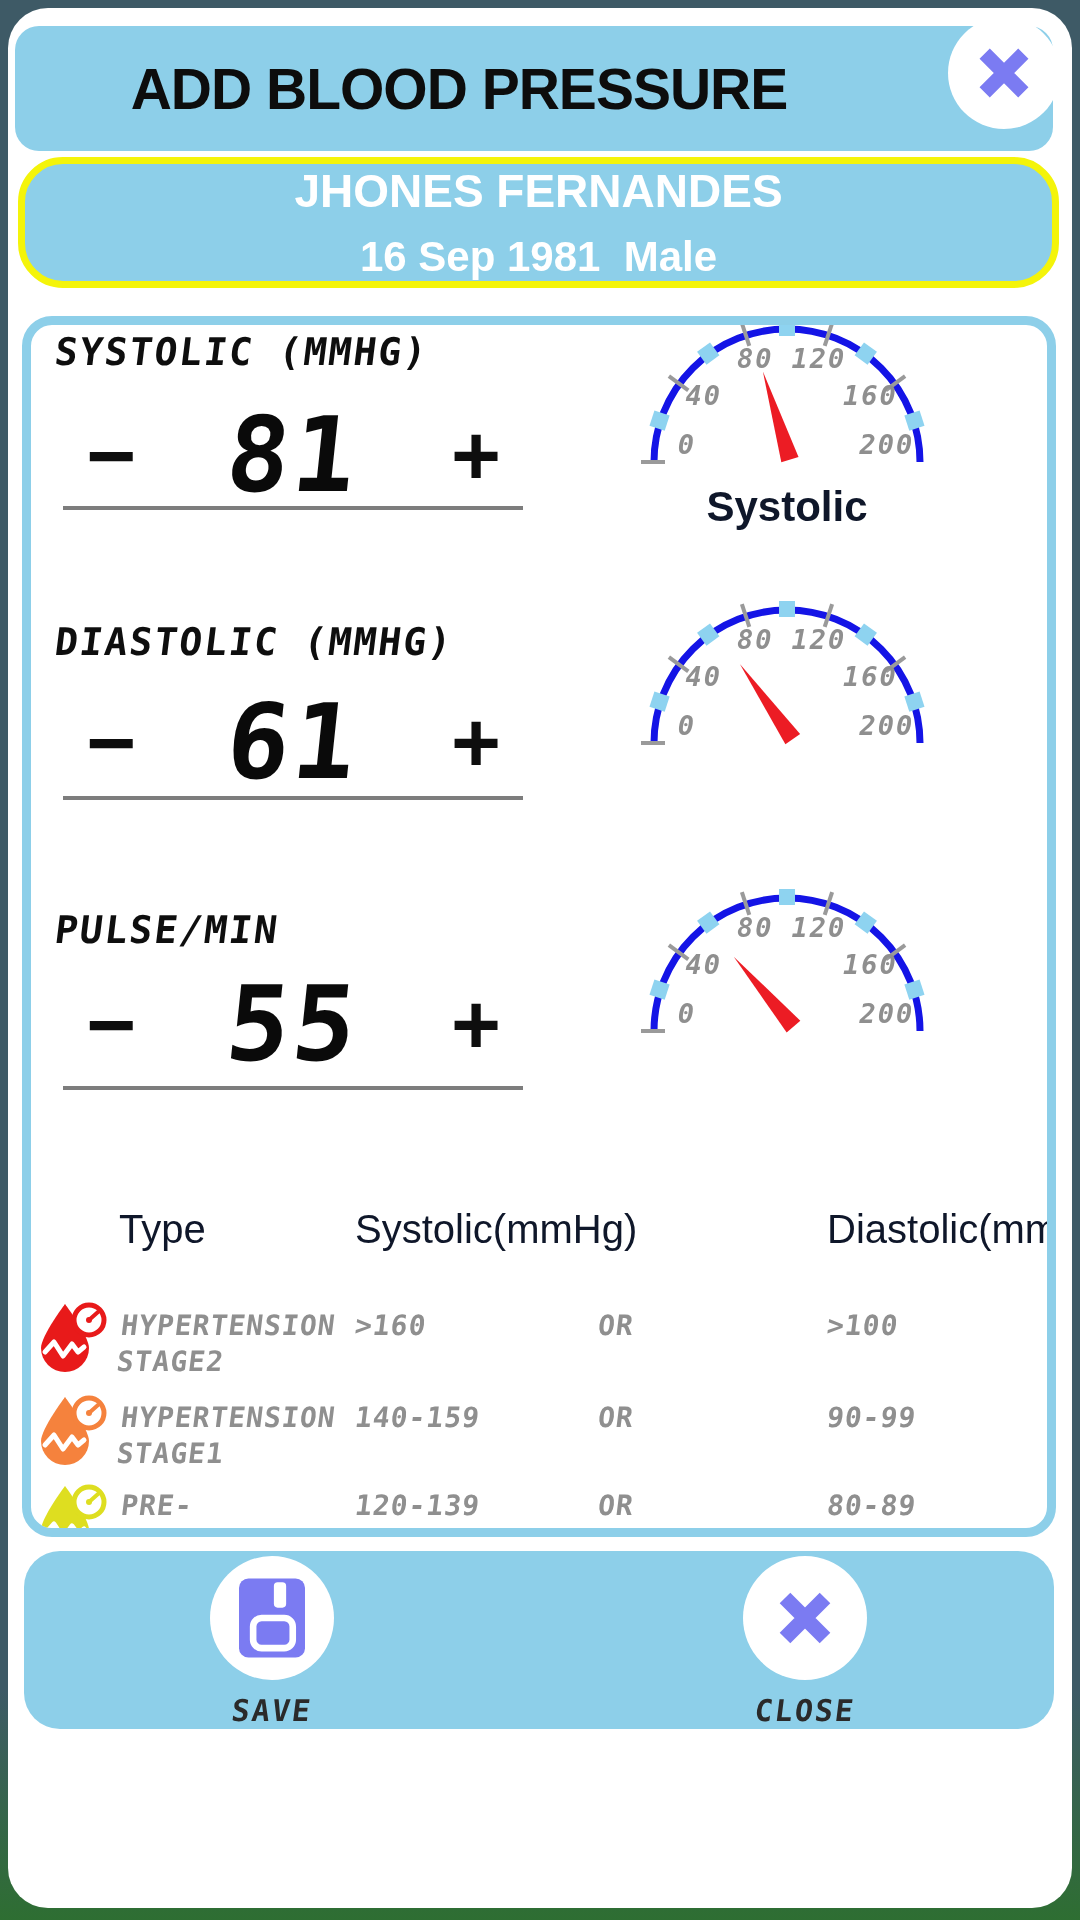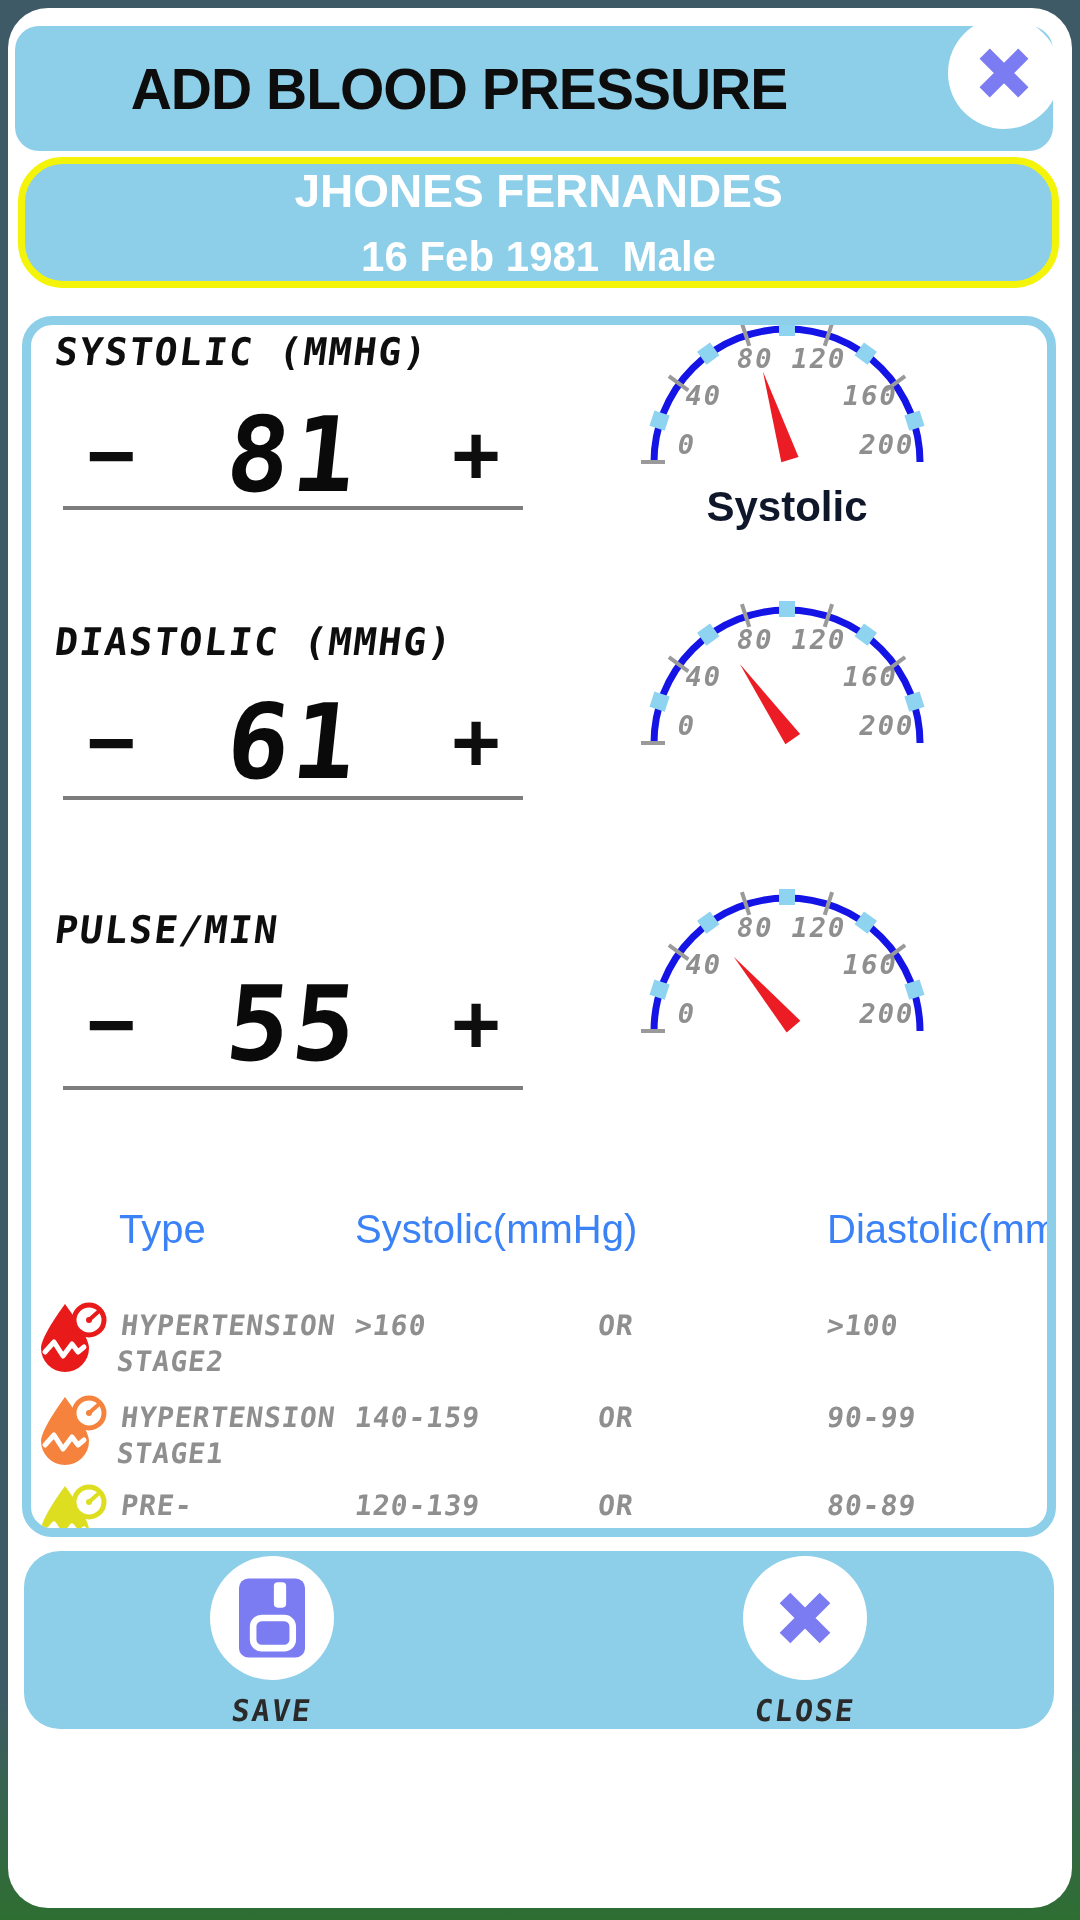--- a/index.html
+++ b/index.html
@@ -41,21 +41,21 @@
   .val{position:absolute;left:152px;width:220px;text-align:center;
     font-size:104px;line-height:104px;font-weight:bold;color:#0a0a0a;
     letter-spacing:3px;transform:skewX(-6deg);}
   .uline{position:absolute;left:32px;width:460px;height:4px;background:#7d7d7d;}
   .gauge-host{position:absolute;left:606px;width:300px;height:150px;}
   .gauge-host svg{width:300px;height:150px;display:block;}
   .gauge-cap{position:absolute;left:606px;width:300px;text-align:center;
     font-size:42px;font-weight:bold;color:#0f172a;}
 
   
-  .th{position:absolute;font-size:40px;color:#3b82f6;line-height:52px;}
+  .th{position:absolute;font-size:40px;color:#0f172a;line-height:52px;}
   .td{position:absolute;font-size:28px;color:#8f8f8f;line-height:36px;
     letter-spacing:1px;font-weight:bold;transform:skewX(-7deg);}
   .drop{position:absolute;left:6px;width:70px;height:76px;}
 
   
   .fbar{position:absolute;left:24px;top:1551px;width:1030px;height:178px;
     background:#8dcfe9;border-radius:36px;}
   .fcirc{position:absolute;top:5px;width:124px;height:124px;background:#ffffff;
     border-radius:50%;display:flex;align-items:center;justify-content:center;
     cursor:pointer;}
@@ -73,21 +73,21 @@
     <div class="hdr-title">ADD BLOOD PRESSURE</div>
   </div>
   <div class="close-circ">
     <svg width="58" height="58" viewBox="0 0 60 60">
       <path d="M10 10 L50 50 M50 10 L10 50" stroke="#7b7bf2" stroke-width="15" fill="none"></path>
     </svg>
   </div>
 
   <div class="patient">
     <div class="name">JHONES FERNANDES</div>
-    <div class="dob">16 Feb 1981  Male</div>
+    <div class="dob">16 Sep 1981  Male</div>
   </div>
 
   <div class="panel">
 
     <div class="metric-label lcd" style="top:5px;">SYSTOLIC (MMHG)</div>
     <div class="btn-step" style="left:35px;top:90px;">−</div>
     <div class="val lcd" style="top:78px;">81</div>
     <div class="btn-step" style="left:400px;top:90px;">+</div>
     <div class="uline" style="top:181px;"></div>
     <div class="gauge-host" style="top:-5px;">

